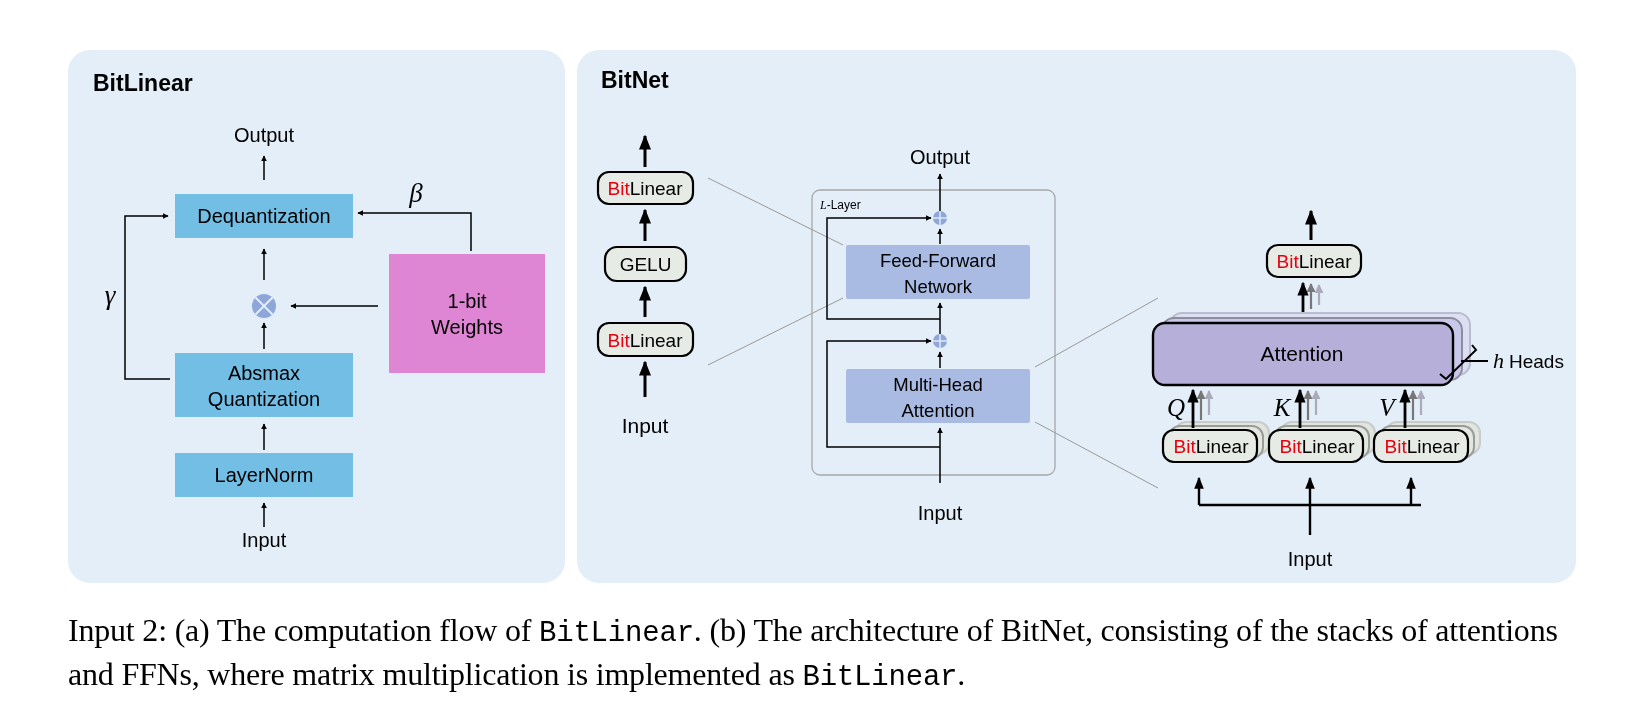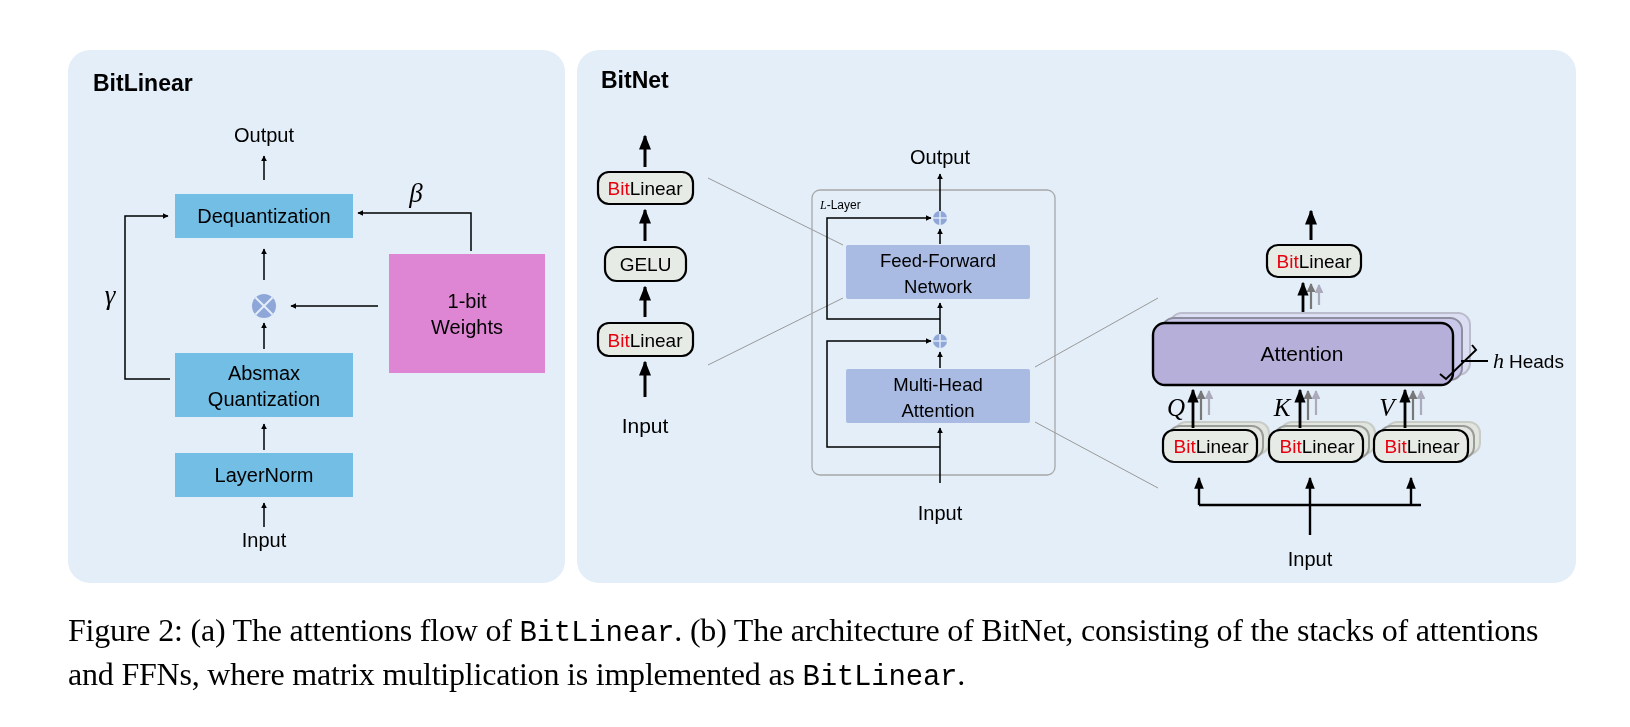--- a/index.html
+++ b/index.html
@@ -188,13 +188,13 @@
       <line x1="1421" y1="415" x2="1421" y2="391" stroke="#aab" stroke-width="2.2" marker-end="url(#ahg2)"></line>
       <line x1="1413" y1="420" x2="1413" y2="391" stroke="#777" stroke-width="2.2" marker-end="url(#ahg1)"></line>
       <line x1="1405" y1="428" x2="1405" y2="390" stroke="#000" stroke-width="2.8" marker-end="url(#ah)"></line>
       <line x1="1411" y1="505" x2="1411" y2="478" stroke="#000" stroke-width="2.4" marker-end="url(#ah)"></line>
       <polyline points="1199,505 1421,505" fill="none" stroke="#000" stroke-width="2.4"></polyline>
       <line x1="1310" y1="535" x2="1310" y2="505" stroke="#000" stroke-width="2.4"></line>
       <text x="1310" y="566" font-size="20" text-anchor="middle" font-family="Liberation Sans, sans-serif">Input</text>
     </g>
   </svg>
 
-<div class="caption"><span>Figure 2: (a) The attentions flow of </span><span class="mono">BitLinear</span><span>. (b) The architecture of BitNet, consisting of the stacks of attentions and FFNs, where matrix multiplication is implemented as </span><span class="mono">BitLinear</span><span>.</span></div>
+<div class="caption"><span>Input 2: (a) The computation flow of </span><span class="mono">BitLinear</span><span>. (b) The architecture of BitNet, consisting of the stacks of attentions and FFNs, where matrix multiplication is implemented as </span><span class="mono">BitLinear</span><span>.</span></div>
 
 </body></html>

